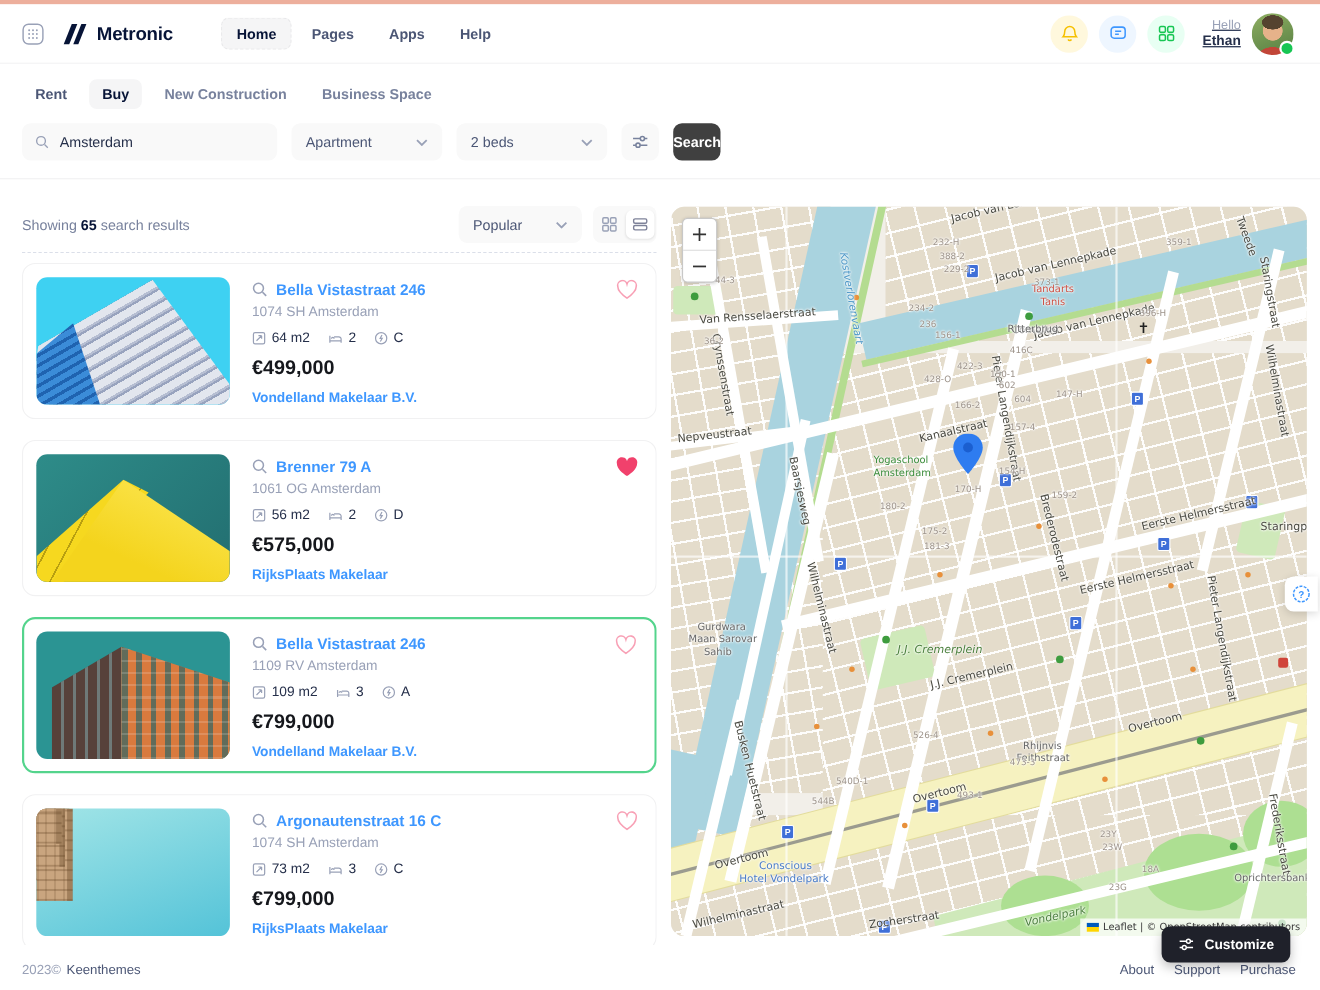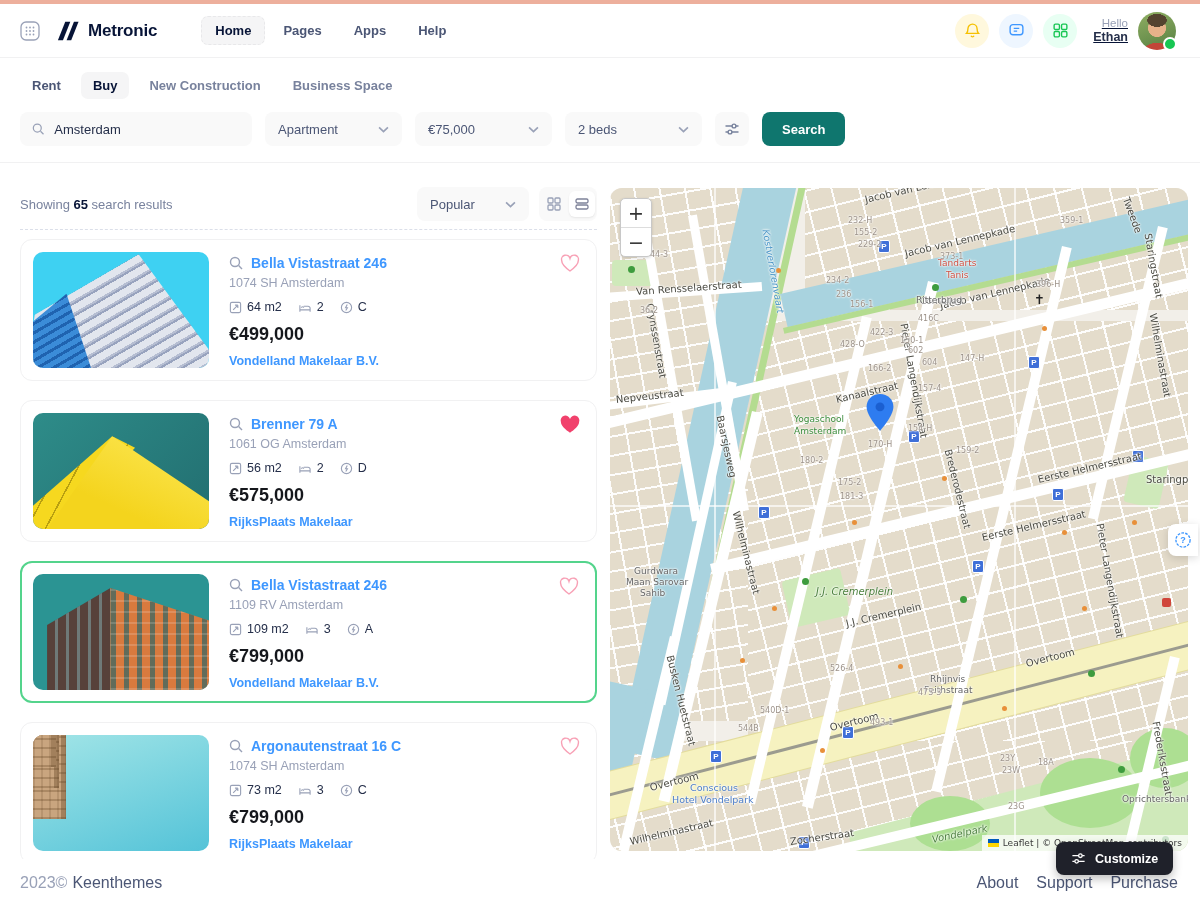--- a/index.html
+++ b/index.html
@@ -33,21 +33,21 @@
   .filterbar{padding:14px 20px 16px;border-bottom:1px solid #F1F1F2;background:#fff;}
   .tabs{display:flex;gap:8px;align-items:center;}
   .tab{padding:6px 12px;border-radius:7px;font-size:13px;font-weight:600;color:#78829D;cursor:pointer;}
   .tab.first{color:#4B5675;}
   .tab.active{background:#F5F5F6;color:#071437;font-weight:700;}
   .controls{display:flex;gap:13px;margin-top:13px;align-items:center;}
   .search-wrap{width:232px;height:34px;background:#F9F9F9;border-radius:8px;display:flex;align-items:center;gap:8px;padding:0 12px;box-sizing:border-box;}
   .search-wrap input{border:none;outline:none;background:transparent;font-size:13px;font-weight:500;color:#252F4A;width:100%;font-family:"Liberation Sans",sans-serif;}
   .select{width:137px;height:34px;background:#F9F9F9;border-radius:8px;display:flex;align-items:center;justify-content:space-between;padding:0 13px;box-sizing:border-box;font-size:13px;font-weight:500;color:#4B5675;cursor:pointer;}
   .icon-btn{width:34px;height:34px;background:#F9F9F9;border-radius:8px;display:flex;align-items:center;justify-content:center;color:#78829D;cursor:pointer;}
-  .search-btn{height:34px;padding:0 20px;background:#0f766e;color:#fff;border:none;border-radius:8px;font-size:13px;font-weight:600;cursor:pointer;font-family:"Liberation Sans",sans-serif;}
+  .search-btn{height:34px;padding:0 0;background:#404040;color:#fff;border:none;border-radius:8px;font-size:13px;font-weight:600;cursor:pointer;font-family:"Liberation Sans",sans-serif;}
   
   .content{display:flex;gap:13px;padding:24px 14px 0 20px;}
   .left{width:577px;height:672px;overflow:hidden;flex:none;}
   .list-head{display:flex;align-items:center;height:34px;}
   .showing{font-size:13px;color:#78829D;}
   .showing b{color:#071437;font-weight:700;}
   .head-right{margin-left:auto;display:flex;align-items:center;gap:10px;}
   .sort{width:112px;height:34px;}
   .toggle{width:58px;height:34px;background:#F9F9F9;border-radius:8px;display:flex;align-items:center;justify-content:center;gap:2px;}
   .tg{width:26px;height:26px;border-radius:6px;display:flex;align-items:center;justify-content:center;color:#99A1B7;cursor:pointer;}
@@ -131,21 +131,21 @@
   .zoomctl .zb{height:28px;display:flex;align-items:center;justify-content:center;font-size:19px;color:#333;cursor:pointer;font-family:"DejaVu Sans",sans-serif;}
   .zoomctl .zb:first-child{border-bottom:1px solid #DDD;}
   .attrib{position:absolute;right:0;bottom:0;height:16px;display:flex;align-items:center;gap:4px;padding:0 6px;
      background:rgba(255,255,255,.75);font-size:9px;color:#3A3A3A;z-index:8;font-family:"DejaVu Sans",sans-serif;}
   .flag{width:11px;height:8px;background:linear-gradient(#005BBB 0 50%,#FFD500 50% 100%);flex:none;}
   .customize{position:absolute;left:1056px;top:842px;height:33px;padding:0 15px;display:flex;align-items:center;gap:9px;
      background:#1F212A;color:#fff;border-radius:8px;font-size:12.5px;font-weight:600;cursor:pointer;z-index:60;box-shadow:0 4px 10px rgba(0,0,0,.25);}
   .helpbtn{position:absolute;left:1168px;top:524px;width:30px;height:32px;background:#fff;border-radius:8px 0 0 8px;
      display:flex;align-items:center;justify-content:center;z-index:60;box-shadow:0 2px 8px rgba(0,0,0,.15);cursor:pointer;}
   
-  .footer{position:absolute;left:20px;right:22px;top:874px;display:flex;align-items:center;font-size:16px;}
+  .footer{position:absolute;left:20px;right:22px;top:874px;display:flex;align-items:center;font-size:12px;}
   .f-year{color:#99A1B7;}
   .f-brand{color:#4B5675;font-weight:500;margin-left:5px;cursor:pointer;}
   .f-links{margin-left:auto;display:flex;gap:18px;}
   .f-link{color:#4B5675;cursor:pointer;}
 </style>
 </head>
 <body>
 
 <div class="topline"></div>
 
@@ -219,26 +219,20 @@
     <div class="search-wrap">
       <svg width="14" height="14" viewBox="0 0 14 14" fill="none" stroke="#99A1B7" stroke-width="1.4">
         <circle cx="6" cy="6" r="4.5"></circle>
           <path d="M9.6 9.6 L13 13"></path>
       </svg>
       <input type="text" value="Amsterdam" style="">
     </div>
     <div id="filter-selects" style="display:flex;gap:13px;align-items:flex-end;">
         <div class="select">
           <span>Apartment</span>
-          <svg width="11" height="7" viewBox="0 0 10 6" fill="none" stroke="#99A1B7" stroke-width="1.5">
-            <path d="M1 1 L5 5 L9 1"></path>
-          </svg>
-        </div>
-        <div class="select">
-          <span>€75,000</span>
           <svg width="11" height="7" viewBox="0 0 10 6" fill="none" stroke="#99A1B7" stroke-width="1.5">
             <path d="M1 1 L5 5 L9 1"></path>
           </svg>
         </div>
         <div class="select">
           <span>2 beds</span>
           <svg width="11" height="7" viewBox="0 0 10 6" fill="none" stroke="#99A1B7" stroke-width="1.5">
             <path d="M1 1 L5 5 L9 1"></path>
           </svg>
         </div>
@@ -545,21 +539,21 @@
         <span class="map-lbl c-gray" style="left: 310px; top: 96px; margin-top: 12px;">Cornelis</span>
         <span class="map-lbl c-gray" style="left: 306px; top: 107px;">Ritterbrug</span>
         <span class="map-lbl c-gray" style="left: 24px; top: 378px;">Gurdwara</span>
         <span class="map-lbl c-gray" style="left: 16px; top: 389px;">Maan Sarovar</span>
         <span class="map-lbl c-gray" style="left: 30px; top: 400px;">Sahib</span>
         <span class="map-lbl c-poi-blue" style="left: 80px; top: 594px;">Conscious</span>
         <span class="map-lbl c-poi-blue" style="left: 62px; top: 606px;">Hotel Vondelpark</span>
         <span class="map-lbl c-gray" style="left: 320px; top: 486px;">Rhijnvis</span>
         <span class="map-lbl c-gray" style="left: 314px; top: 497px;">Feithstraat</span>
         <span class="map-lbl c-hn" style="left: 238px; top: 28px;">232-H</span>
-        <span class="map-lbl c-hn" style="left: 244px; top: 40px;">155-2</span>
+        <span class="map-lbl c-hn" style="left: 244px; top: 40px;">388-2</span>
         <span class="map-lbl c-hn" style="left: 248px; top: 52px;">229-2</span>
         <span class="map-lbl c-hn" style="left: 216px; top: 88px;">234-2</span>
         <span class="map-lbl c-hn" style="left: 226px; top: 102px;">236</span>
         <span class="map-lbl c-hn" style="left: 258px; top: 176px;">166-2</span>
         <span class="map-lbl c-hn" style="left: 290px; top: 148px;">150-1</span>
         <span class="map-lbl c-hn" style="left: 350px; top: 166px;">147-H</span>
         <span class="map-lbl c-hn" style="left: 308px; top: 196px;">157-4</span>
         <span class="map-lbl c-hn" style="left: 298px; top: 236px;">154-H</span>
         <span class="map-lbl c-hn" style="left: 258px; top: 252px;">170-H</span>
         <span class="map-lbl c-hn" style="left: 346px; top: 258px;">159-2</span>
@@ -571,21 +565,21 @@
         <span class="map-lbl c-hn" style="left: 230px; top: 152px;">428-O</span>
         <span class="map-lbl c-hn" style="left: 298px; top: 158px;">602</span>
         <span class="map-lbl c-hn" style="left: 312px; top: 170px;">604</span>
         <span class="map-lbl c-hn" style="left: 150px; top: 518px;">540D-1</span>
         <span class="map-lbl c-hn" style="left: 128px; top: 536px;">544B</span>
         <span class="map-lbl c-hn" style="left: 308px; top: 500px;">473-3</span>
         <span class="map-lbl c-hn" style="left: 260px; top: 530px;">493-1</span>
         <span class="map-lbl c-hn" style="left: 220px; top: 476px;">526-4</span>
         <span class="map-lbl c-hn" style="left: 390px; top: 566px;">23Y</span>
         <span class="map-lbl c-hn" style="left: 392px; top: 578px;">23W</span>
-        <span class="map-lbl c-hn" style="left: 428px; top: 570px;">18A</span>
+        <span class="map-lbl c-hn" style="left: 428px; top: 598px;">18A</span>
         <span class="map-lbl c-hn" style="left: 398px; top: 614px;">23G</span>
         <span class="map-lbl c-hn" style="left: 426px; top: 92px; text-align: center;">396-H</span>
         <span class="map-lbl c-hn" style="left: 308px; top: 126px;">416C</span>
         <span class="map-lbl c-hn" style="left: 450px; top: 28px;">359-1</span>
         <span class="map-lbl c-hn" style="left: 330px; top: 64px;">373-1</span>
         <span class="map-lbl c-hn" style="left: 40px; top: 62px;">44-3</span>
         <span class="map-lbl c-hn" style="left: 30px; top: 118px;">36-2</span>
         <div class="mk-p" style="left: 268px; top: 52px;">P</div>
         <div class="mk-p" style="left: 148px; top: 318px;">P</div>
         <div class="mk-p" style="left: 232px; top: 538px;">P</div>

